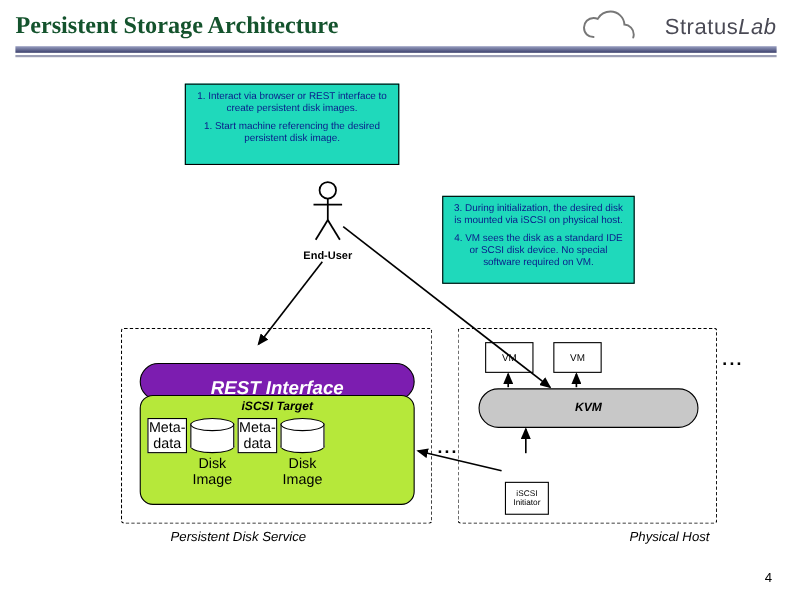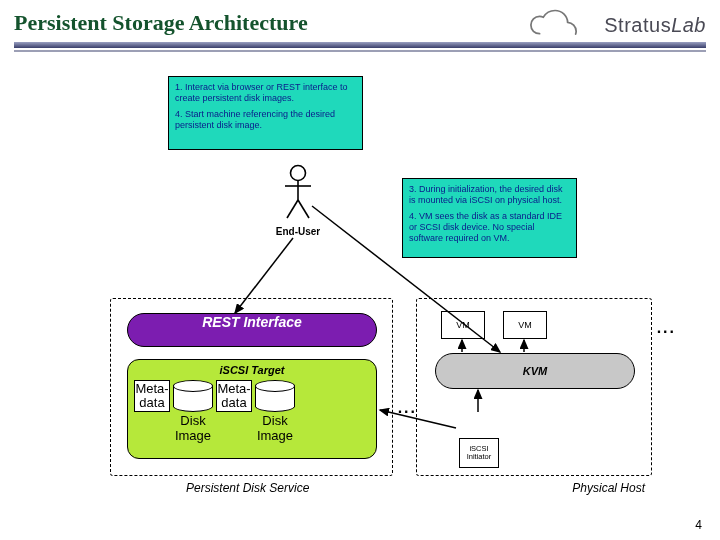--- a/index.html
+++ b/index.html
@@ -62,21 +62,21 @@
   .note {
     background: #1fd9bb;
     border: 1.5px solid #000;
     padding: 5px 6px;
     font-size: 9px;
     color: #0a1a8a;
     line-height: 1.25;
   }
   .note1 { left: 168px; top: 6px; width: 195px; height: 74px; }
   .note2 { left: 402px; top: 108px; width: 175px; height: 80px; }
-  .note p { margin-bottom: 4px; }
+  .note p { margin-bottom: 4px; text-align: center; }
 
   
   .enduser { left: 272px; top: 94px; width: 52px; text-align:center; }
   .stick { width: 38px; height: 56px; margin: 0 auto; }
   .enduser-lbl { font-size: 10px; font-weight: bold; margin-top: 2px; color:#000; }
 
   
   .group {
     border: 1.5px dashed #000;
     border-radius: 3px;
@@ -84,32 +84,33 @@
   .pds { left: 110px; top: 228px; width: 283px; height: 178px; }
   .phost { left: 416px; top: 228px; width: 236px; height: 178px; }
 
   .group-label {
     font-style: italic;
     font-size: 12px;
     color:#000;
     position: absolute;
     bottom: -20px;
   }
-  .pds .group-label { left: 75px; }
+  .pds .group-label { left: 44px; }
   .phost .group-label { right: 6px; margin-top: 33px; }
 
   
   .oval {
     border-radius: 38px;
     border: 1.5px solid #000;
-    display:flex; align-items:flex-start; justify-content:center;
-    font-size: 14px;
+    display:flex; align-items:flex-end; justify-content:center;
+    font-size: 17px;
     font-weight: bold;
     font-style: italic;
     color:#fff;
+    margin-top:17px;
   }
   .rest {
     position: absolute;
     left: 16px; top: 14px; width: 250px; height: 34px;
     background: #7c1db0;
   }
   
   .target {
     position:absolute;
     left: 16px; top: 60px;
@@ -233,21 +234,21 @@
     </span>
   </div>
   <div class="rule1"></div>
   <div class="rule2"></div>
 </div>
 
 <div class="canvas">
 
   <div class="note note1">
     <p>1. Interact via browser or REST interface to create persistent disk images.</p>
-    <p>4. Start machine referencing the desired persistent disk image.</p>
+    <p>1. Start machine referencing the desired persistent disk image.</p>
   </div>
   <div class="note note2">
     <p>3. During initialization, the desired disk is mounted via iSCSI on physical host.</p>
     <p>4. VM sees the disk as a standard IDE or SCSI disk device. No special software required on VM.</p>
   </div>
 
   <div class="enduser">
     <svg class="stick" viewBox="0 0 38 56">
       <circle cx="19" cy="9" r="7.5" fill="none" stroke="#000" stroke-width="1.6"></circle>
       <line x1="19" y1="16.5" x2="19" y2="36" stroke="#000" stroke-width="1.6"></line>

